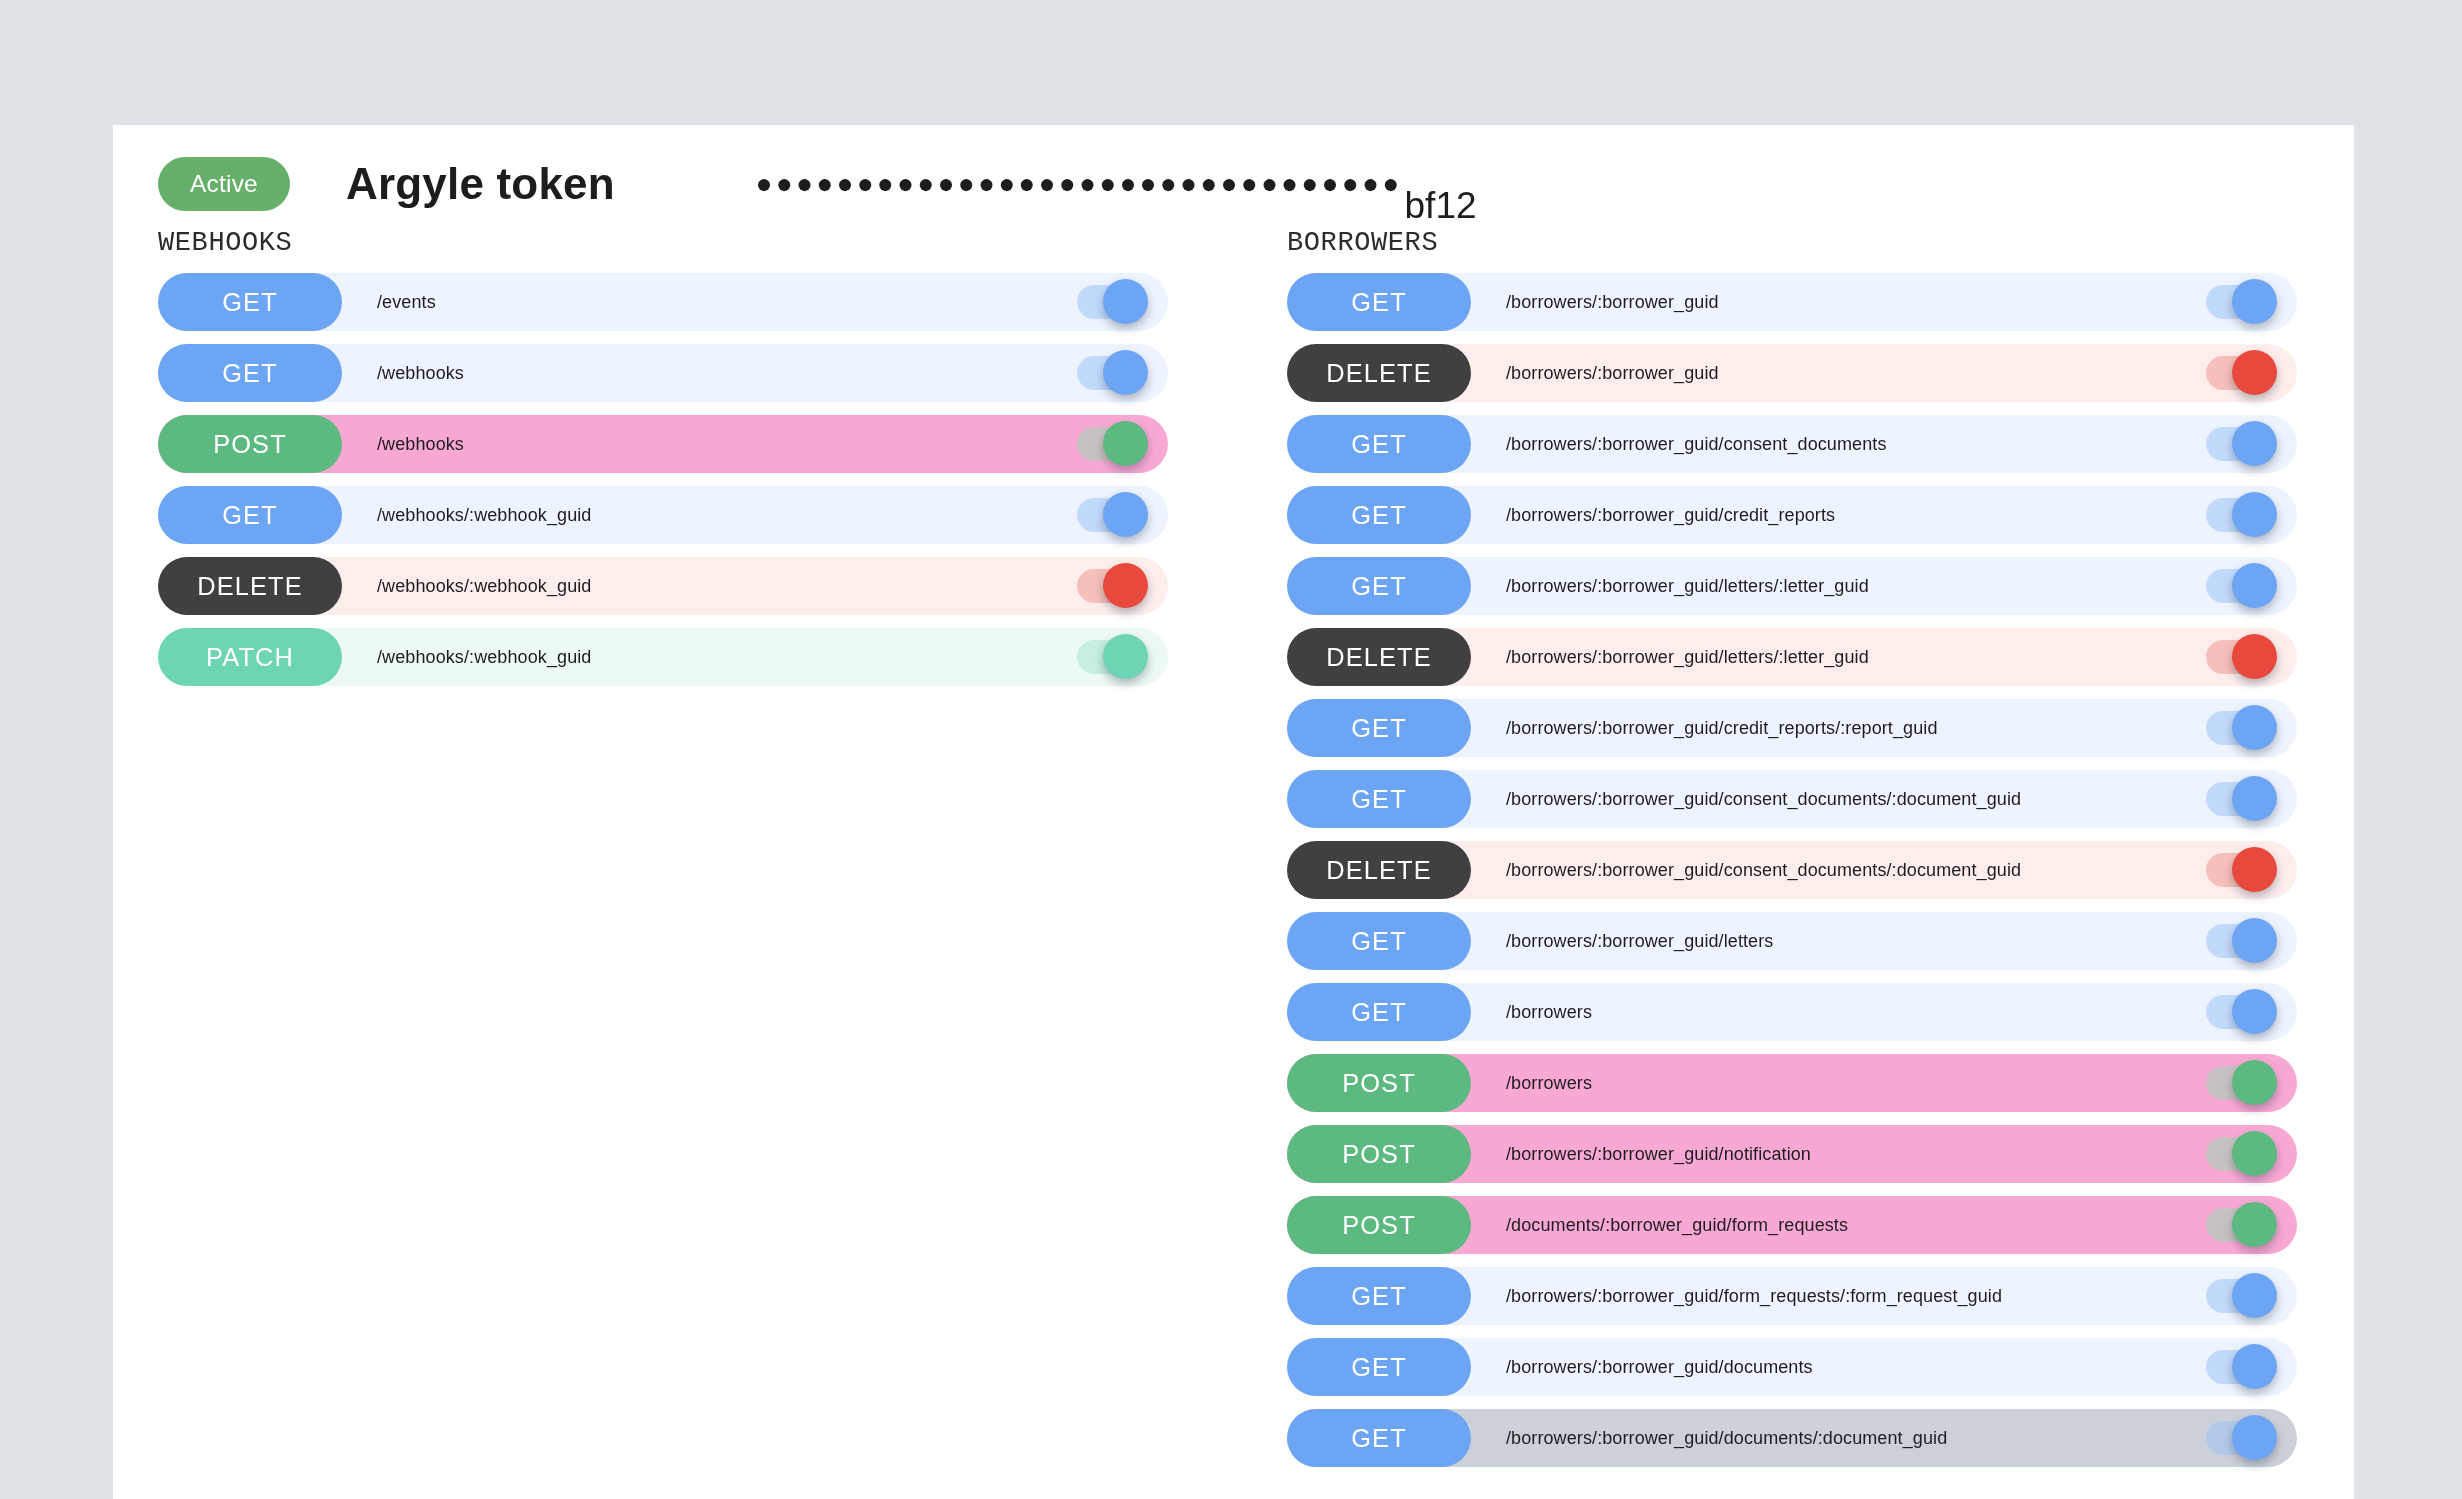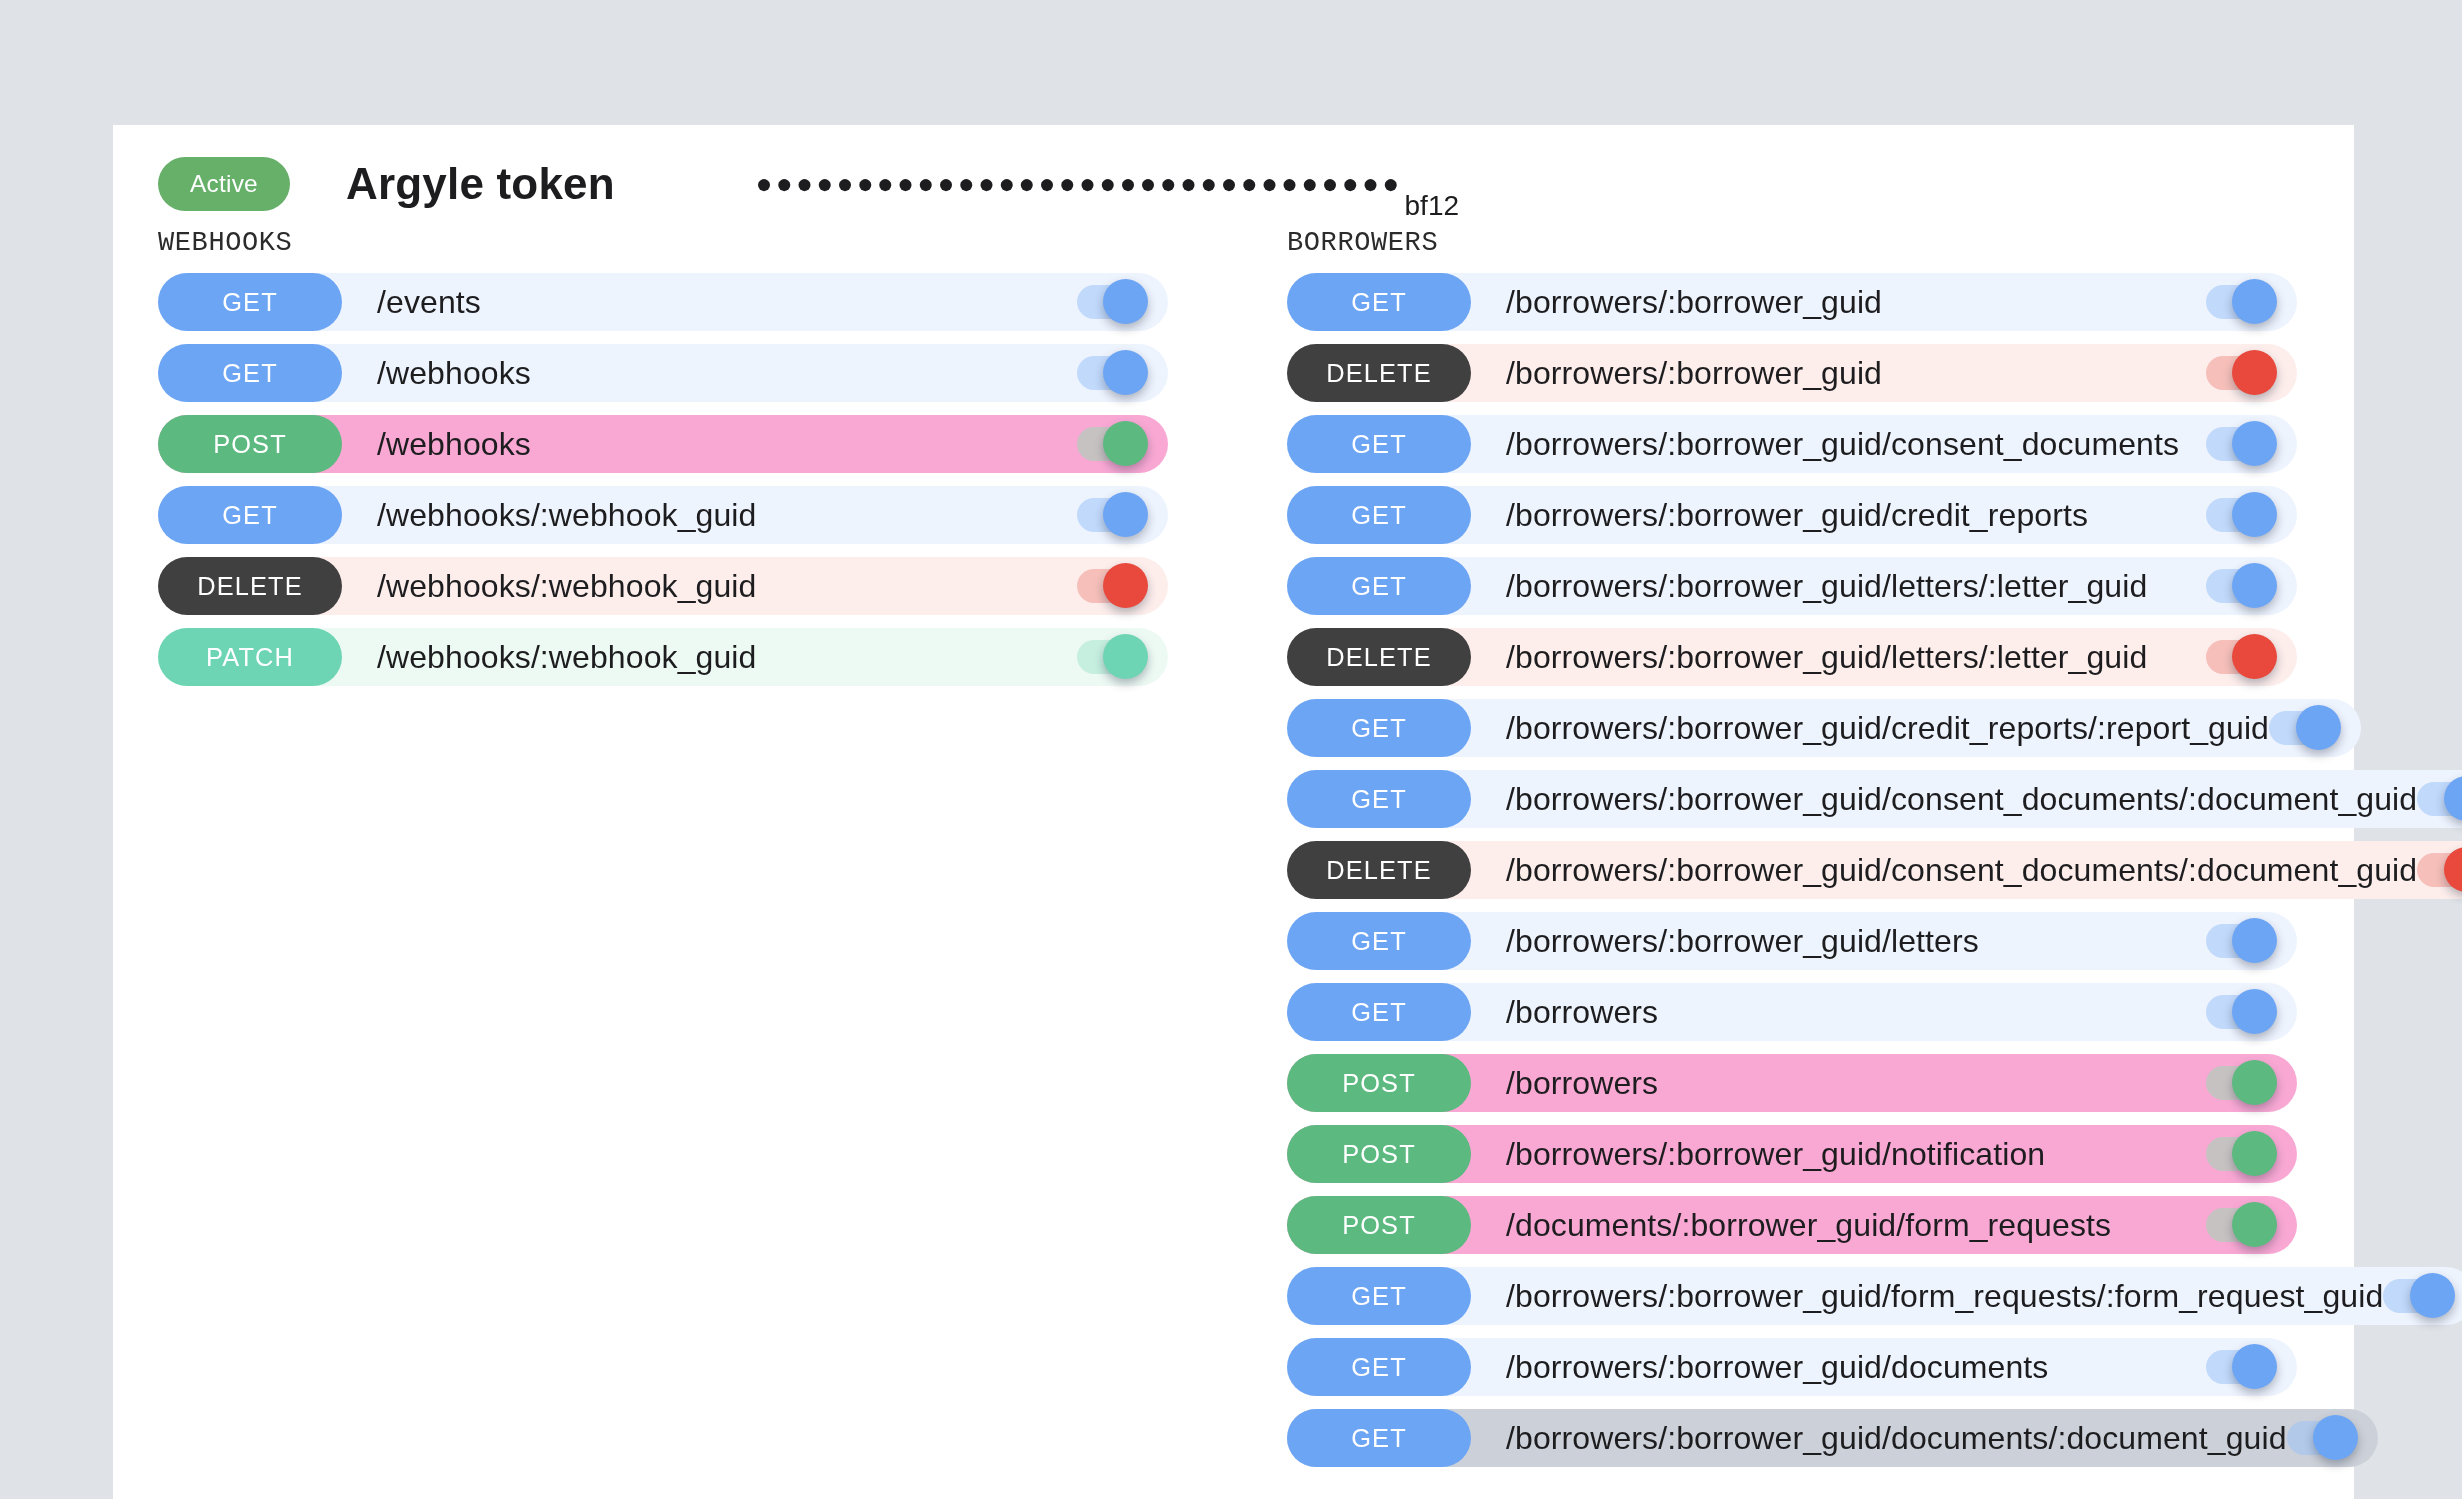--- a/index.html
+++ b/index.html
@@ -57,21 +57,21 @@
     white-space: nowrap;
     display: flex;
     align-items: center;
   }
   .token-dots {
     font-size: 28px;
     letter-spacing: 3.3px;
     line-height: 1;
   }
   .token-tail {
-    font-size: 28px;
+    font-size: 37px;
     margin-left: 1.9px;
     margin-top: 44px;
   }
 
   
   .columns {
     display: flex;
     padding-left: 45px;
     padding-right: 0;
     margin-top: 13px;
@@ -124,21 +124,21 @@
     justify-content: center;
     flex: 0 0 184px;
     box-sizing: border-box;
   }
   .method-pill.get    { background: #6da5f5; }
   .method-pill.post   { background: #5cb97f; }
   .method-pill.delete { background: #404040; }
   .method-pill.patch  { background: #6ed5b4; }
 
   .endpoint-path {
-    font-size: 32px;
+    font-size: 18px;
     color: #1d1d1f;
     white-space: nowrap;
     margin-left: 35px;
     letter-spacing: 0.1px;
   }
 
   .toggle {
     width: 68px;
     height: 34px;
     border-radius: 940px;

